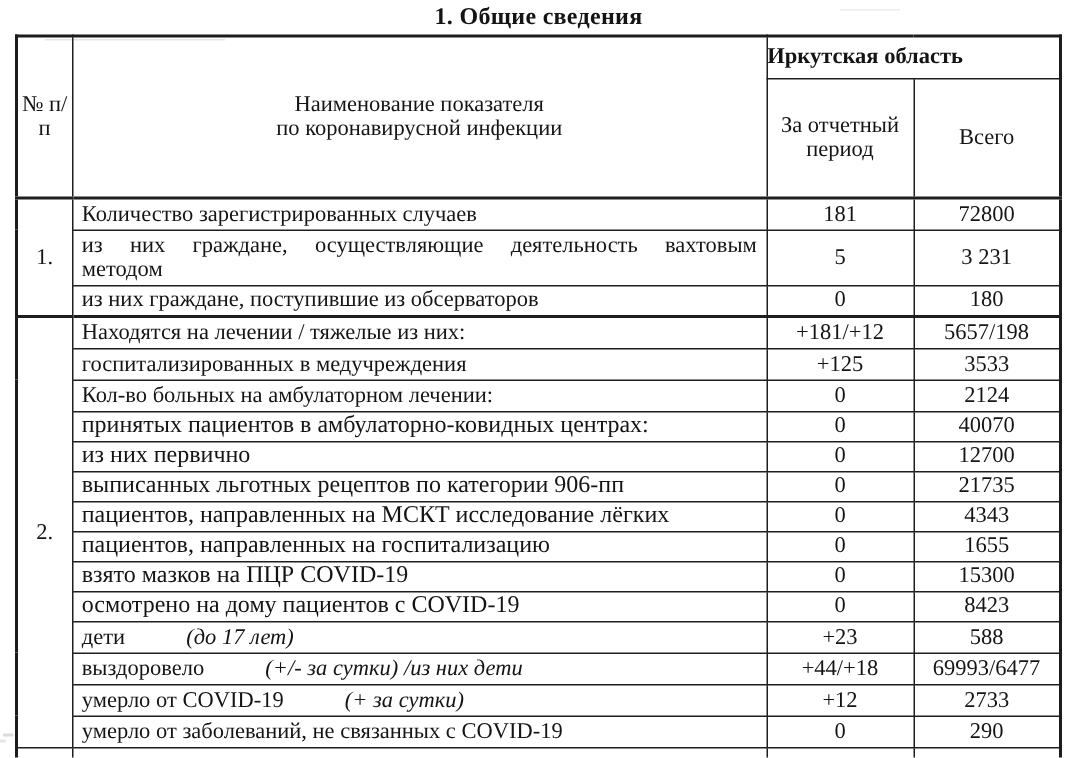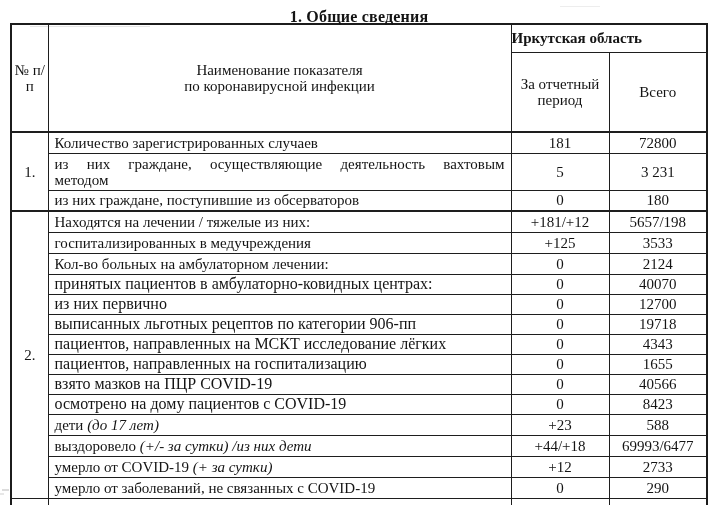--- a/index.html
+++ b/index.html
@@ -8,21 +8,21 @@
     background: #ffffff;
     overflow: hidden;
     font-family: "Liberation Serif", "DejaVu Serif", serif;
     color: #141414;
     position: relative;
   }
   .page-title {
     text-align: center;
     font-weight: bold;
     font-size: 16px;
-    padding-top: 8px;
+    padding-top: 3px;
     height: 23px;
     letter-spacing: 0.2px;
     border-radius: 9px;
   }
   table.doc-table {
     border-collapse: collapse;
     table-layout: fixed;
     width: 698px;
     margin-left: 10px;
   }
@@ -75,21 +75,21 @@
     text-align: left;
     padding: 1px 6px;
   }
   .name-cell.small { font-size: 16px; line-height: 14px; }
   .name-cell.justify {
     text-align: justify;
     word-spacing: 5px;
   }
   .val-cell { text-align: center; padding: 0 10px; }
   .bold { font-weight: normal; }
-  .italic { font-style: italic; }
+  .italic { font-style: italic; margin-left: 37px; }
 
   
   .artifact { position: absolute; background: rgba(60,60,60,0.18); pointer-events: none; }
   .a1 { left: 2px; top: 489px;  width: 7px; height: 2px; }
   .a2 { left: 0px; top: 493px;  width: 4px; height: 2px; background: rgba(60,60,60,0.12); }
   .a3 { left: 30px; top: 26px;  width: 120px; height: 1px; background: rgba(80,80,80,0.15); }
   .a4 { left: 560px; top: 6px;  width: 40px; height: 1px; background: rgba(80,80,80,0.10); }
 </style>
 </head>
 <body>
@@ -148,36 +148,36 @@
         <td class="val-cell">40070</td>
       </tr>
       <tr class="small-row">
         <td class="name-cell small"><span>из них первично</span></td>
         <td class="val-cell">0</td>
         <td class="val-cell">12700</td>
       </tr>
       <tr class="small-row">
         <td class="name-cell small"><span>выписанных льготных рецептов по категории 906-пп</span></td>
         <td class="val-cell">0</td>
-        <td class="val-cell">19718</td>
+        <td class="val-cell">21735</td>
       </tr>
       <tr class="small-row">
         <td class="name-cell small"><span>пациентов, направленных на МСКТ исследование лёгких</span></td>
         <td class="val-cell">0</td>
         <td class="val-cell">4343</td>
       </tr>
       <tr class="small-row">
         <td class="name-cell small"><span>пациентов, направленных на госпитализацию</span></td>
         <td class="val-cell">0</td>
         <td class="val-cell">1655</td>
       </tr>
       <tr class="small-row">
         <td class="name-cell small"><span>взято мазков на ПЦР COVID-19</span></td>
         <td class="val-cell">0</td>
-        <td class="val-cell">40566</td>
+        <td class="val-cell">15300</td>
       </tr>
       <tr class="small-row">
         <td class="name-cell small"><span>осмотрено на дому пациентов с COVID-19</span></td>
         <td class="val-cell">0</td>
         <td class="val-cell">8423</td>
       </tr>
       <tr>
         <td class="name-cell"><span>дети </span><span class="italic">(до 17 лет)</span></td>
         <td class="val-cell">+23</td>
         <td class="val-cell">588</td>

